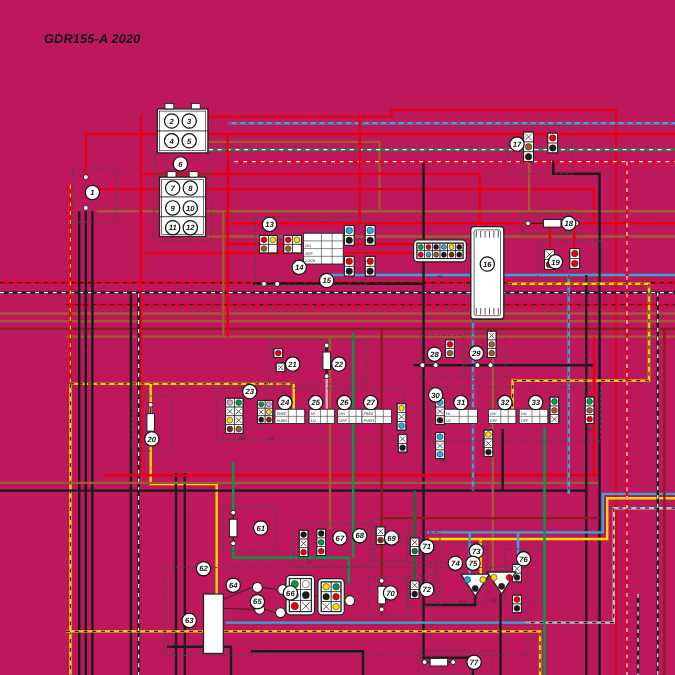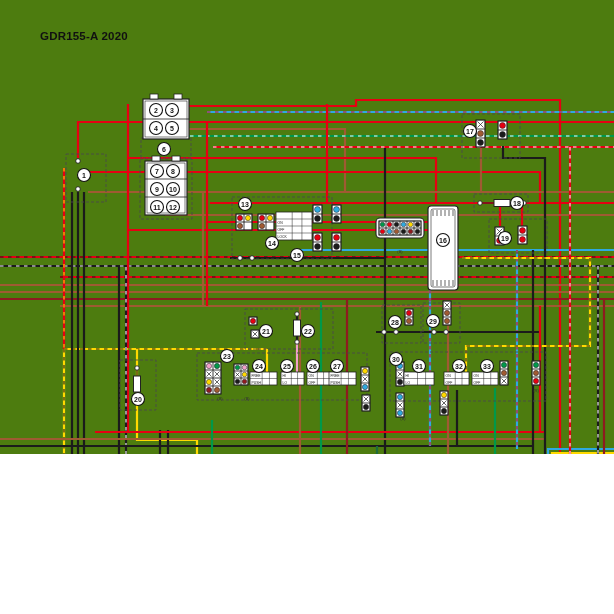--- a/index.html
+++ b/index.html
@@ -1,17 +1,17 @@
 <!DOCTYPE html>
 <html><head>
 <meta charset="utf-8">
 <style>
   html,body{margin:0;padding:0;background:#ffffff;}
-  .page{position:relative;width:614px;height:454px;background:#4d7c0f;overflow:hidden;
-        font-family:"Liberation Sans",sans-serif;}
+  .page{position:relative;width:614px;height:614px;background:#be185d;overflow:hidden;
+        font-family:"Liberation Sans",sans-serif;font-style:italic;}
   .title{position:absolute;left:40px;top:30px;font-size:11.5px;font-weight:bold;color:#111;
          letter-spacing:.2px;}
   svg{position:absolute;left:0;top:0;}
   svg text{font-family:"Liberation Sans",sans-serif;}
 </style>
 </head>
 <body>
 
 <div class="page">
   <div class="title">GDR155-A 2020</div>

